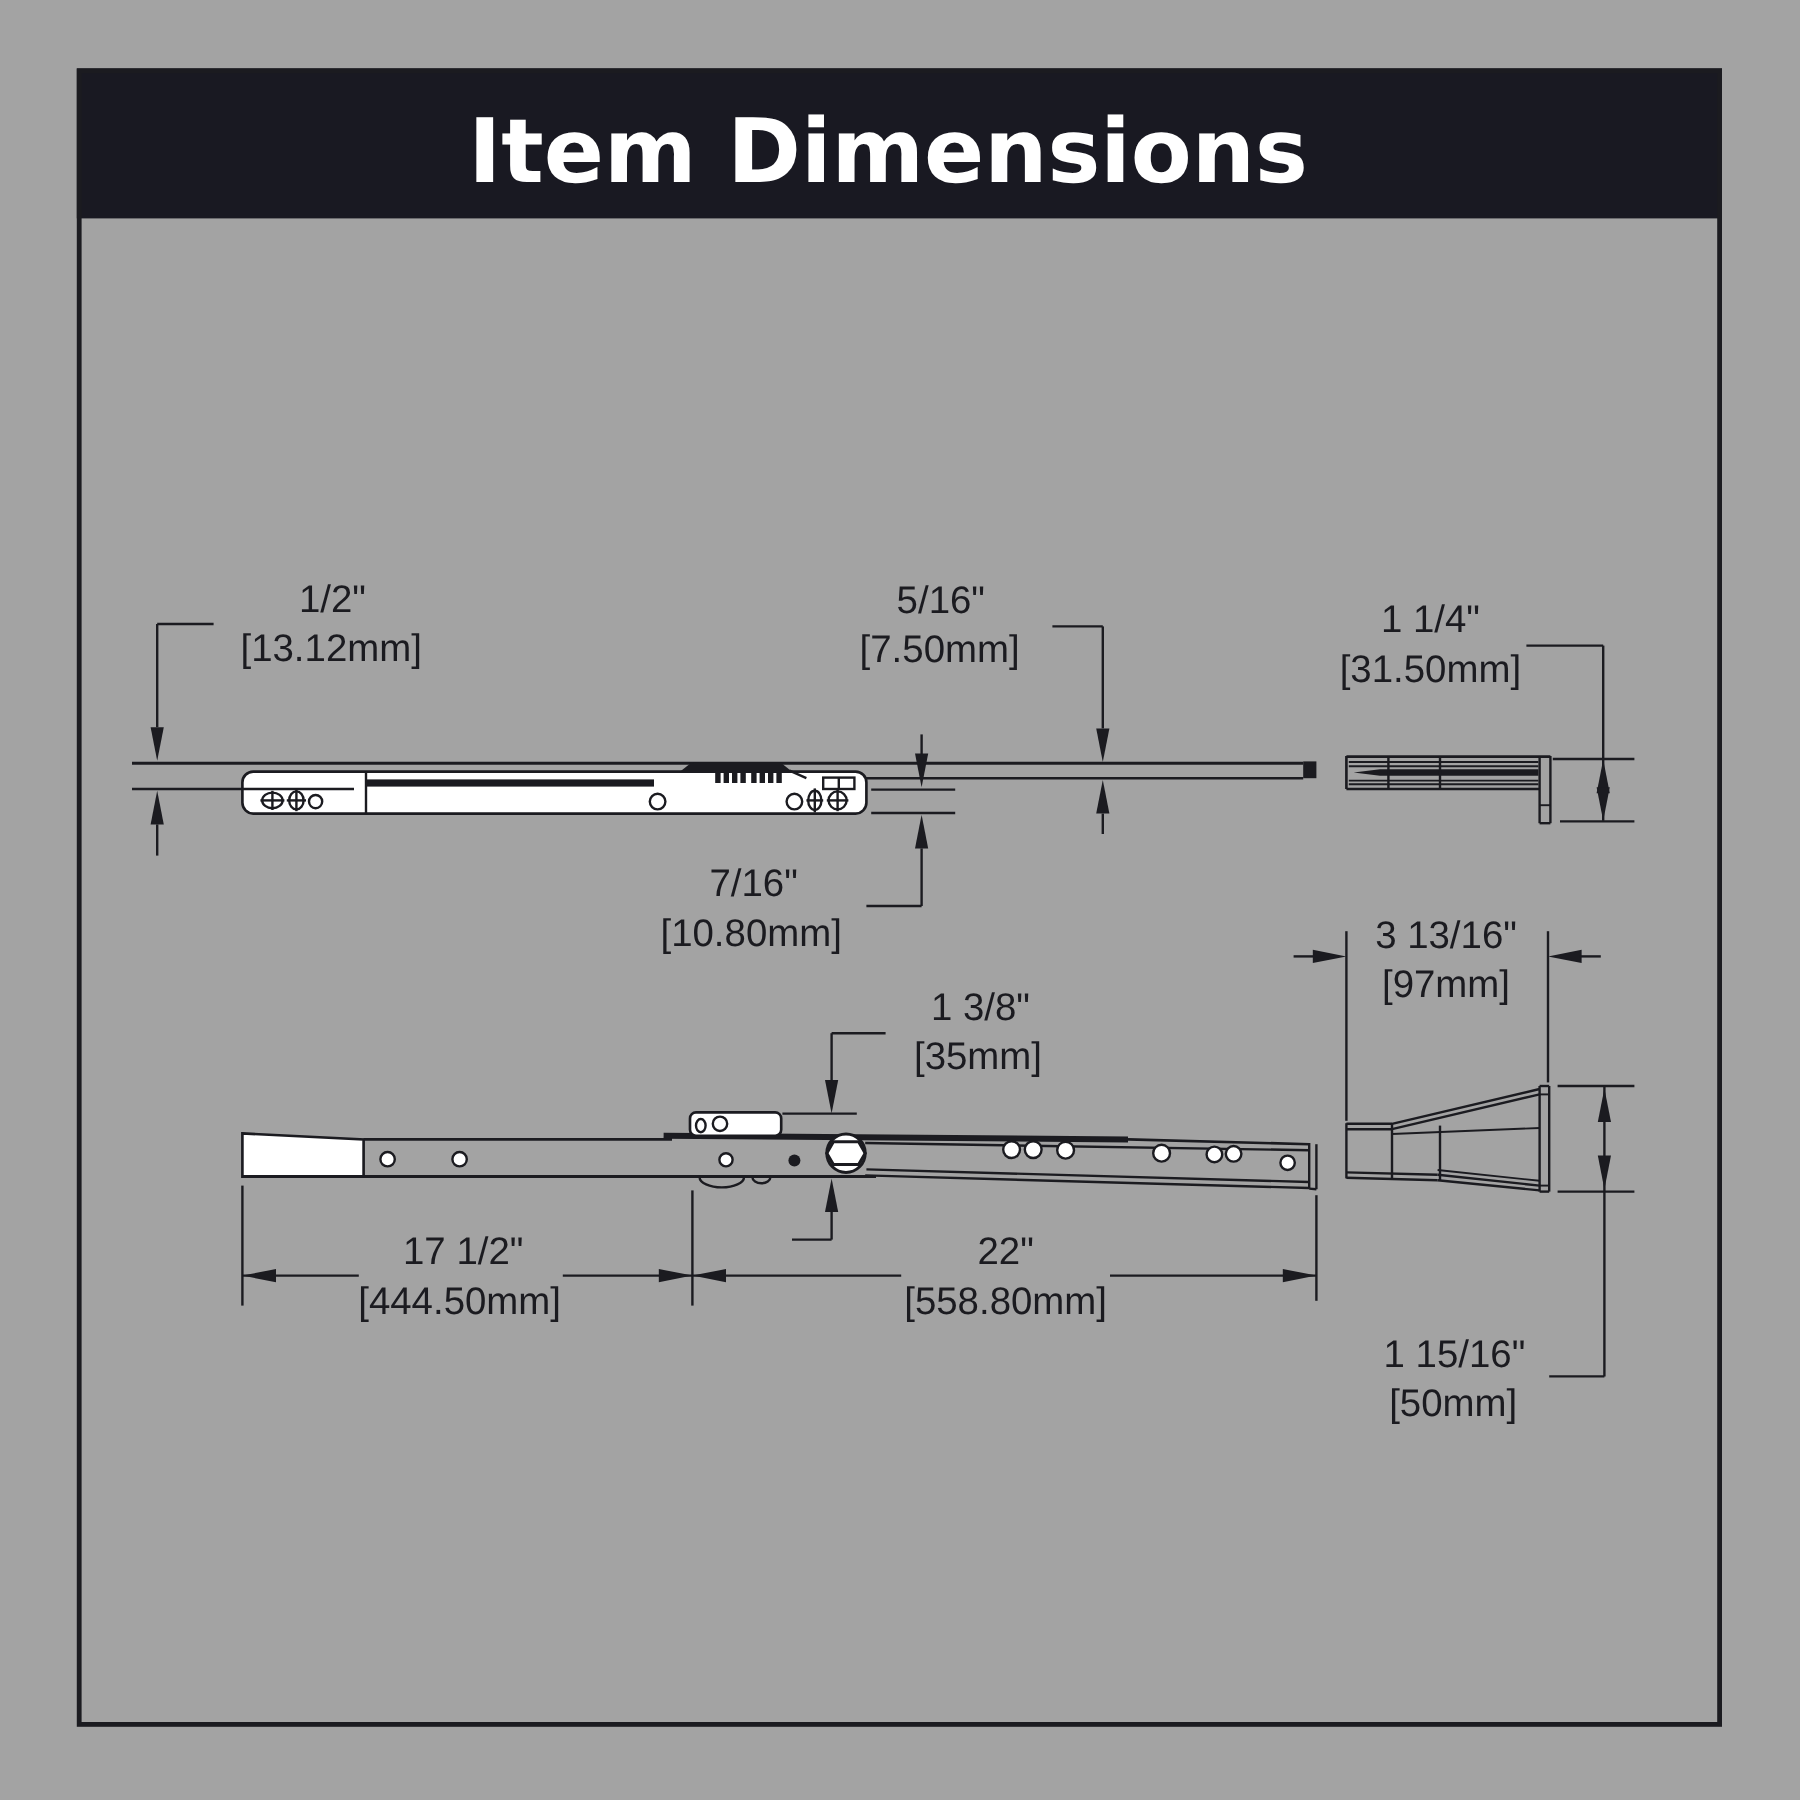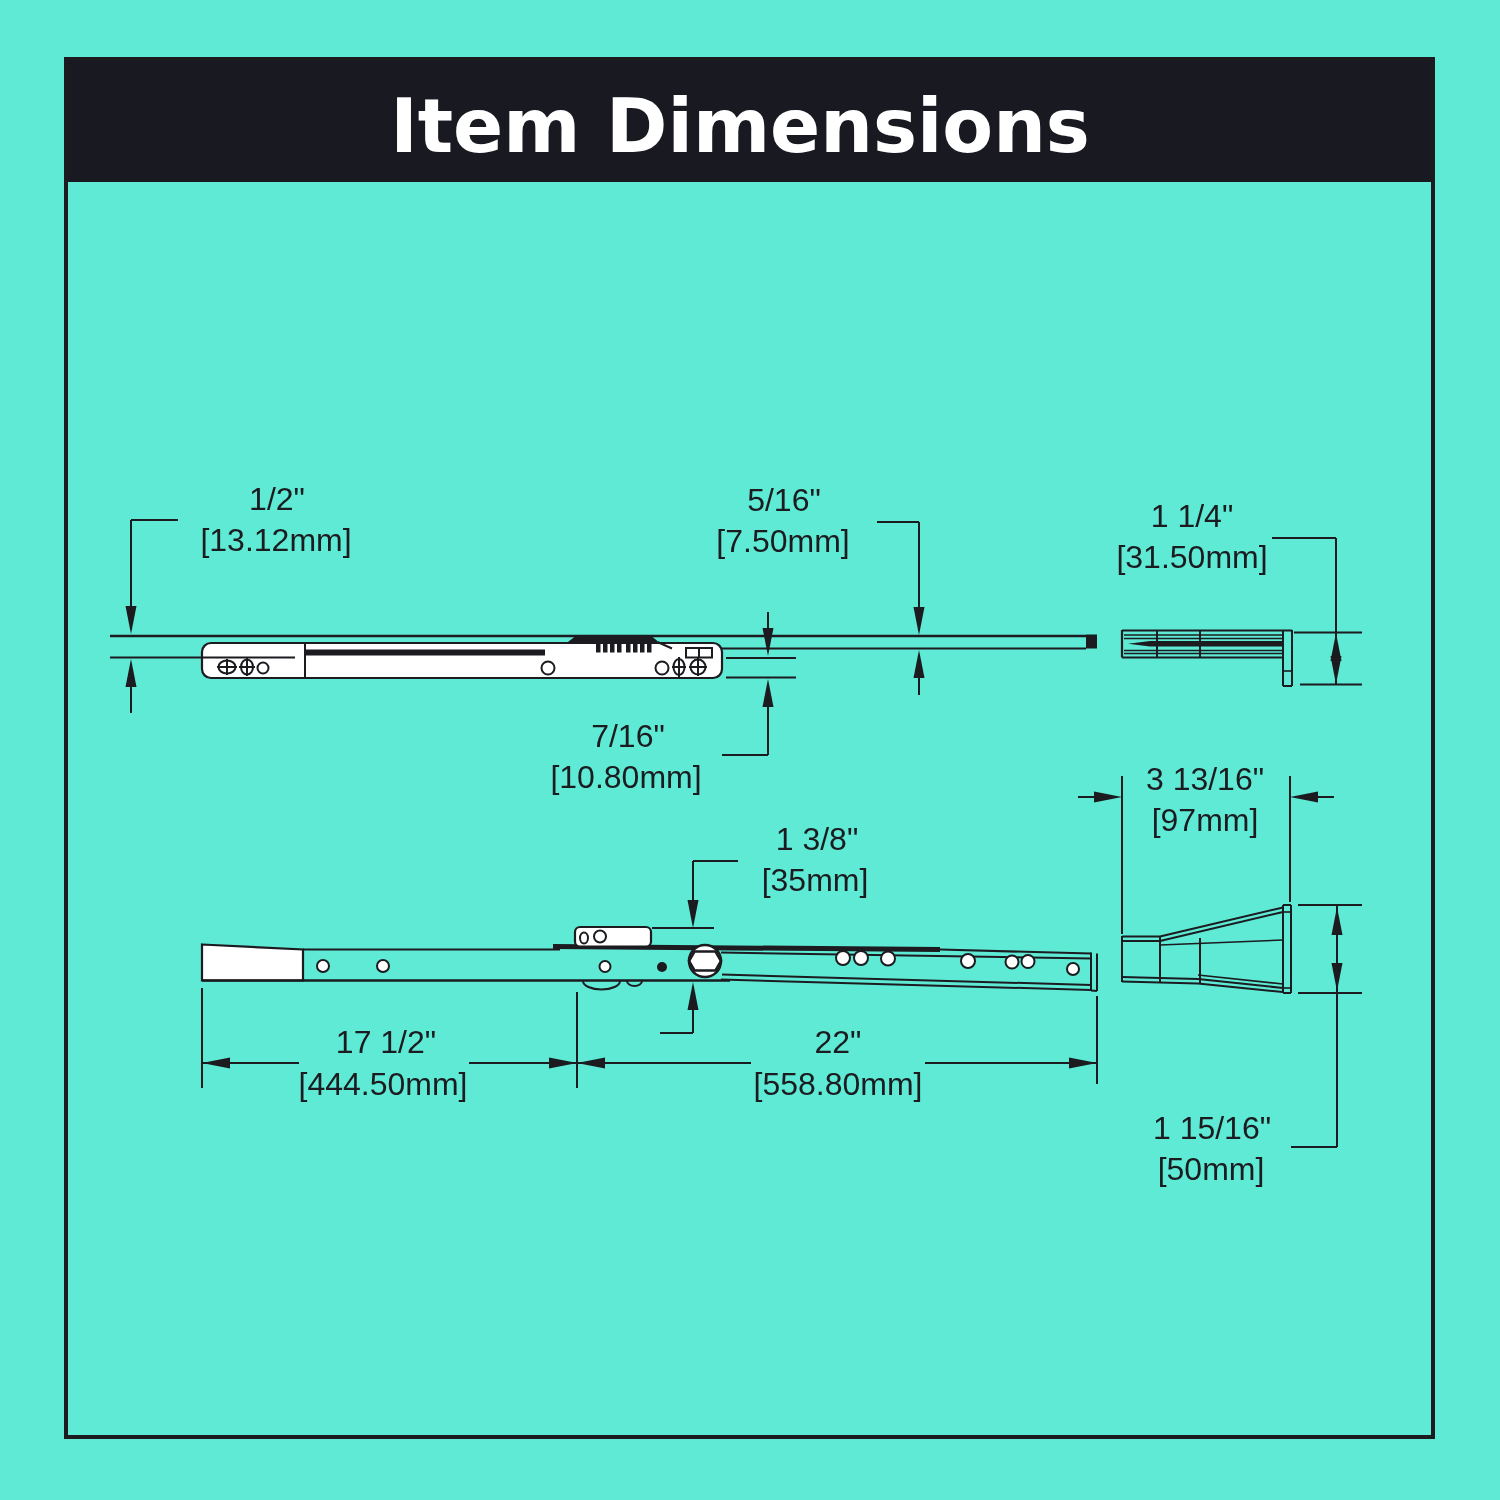--- a/index.html
+++ b/index.html
@@ -1,16 +1,16 @@
 <!DOCTYPE html>
 <html><head>
 <meta charset="utf-8">
 <style>
   html,body{margin:0;padding:0;background:#fff;}
-  .page{position:relative;width:1500px;height:1500px;background:#5eead4;overflow:hidden;}
+  .page{position:relative;width:1500px;height:1500px;background:#a3a3a3;overflow:hidden;}
   svg{position:absolute;left:0;top:0;}
   .dimtext{font-family:"Liberation Sans",sans-serif;font-size:32px;fill:#1b1b20;letter-spacing:0px;}
   .title{font-family:"DejaVu Sans",sans-serif;font-weight:bold;font-size:74px;fill:#ffffff;}
   .ln{stroke:#1b1b20;fill:none;}
   .fl{fill:#1b1b20;stroke:none;}
 </style>
 </head>
 <body>
 
 <div class="page">

